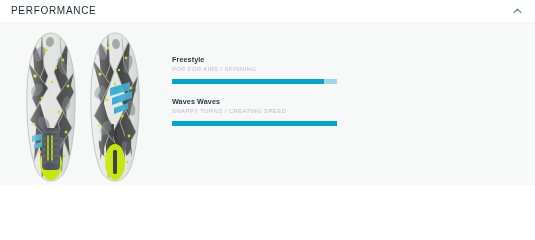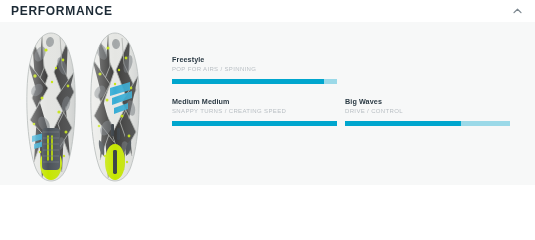--- a/index.html
+++ b/index.html
@@ -30,22 +30,22 @@
     top: 0;
     width: 535px;
     height: 22px;
     background: #ffffff;
     display: flex;
     align-items: center;
     box-sizing: border-box;
     padding: 0 10px 0 11px;
   }
   .panel-title {
-    font-size: 12px;
-    font-weight: bold;
+    font-size: 10px;
+    font-weight: normal;
     letter-spacing: 0.7px;
     color: #1d2b36;
     line-height: 1;
     white-space: nowrap;
   }
   .header-spacer { flex: 1 1 auto; }
   .collapse-btn {
     width: 16px;
     height: 16px;
     display: flex;
@@ -298,31 +298,24 @@
       <div class="metric metric-c0 metric-r0">
         <div class="metric-label">Freestyle</div>
         <div class="metric-sub">POP FOR AIRS / SPINNING</div>
         <div class="bar-track">
           <div class="bar-fill" style="width: 92%;"></div>
         </div>
       </div>
 
 
       <div class="metric metric-c0 metric-r1">
-        <div class="metric-label">Medium Medium</div>
+        <div class="metric-label">Waves Waves</div>
         <div class="metric-sub">SNAPPY TURNS / CREATING SPEED</div>
         <div class="bar-track">
           <div class="bar-fill" style="width: 100%;"></div>
         </div>
       </div>
 
-      <div class="metric metric-c1 metric-r1">
-        <div class="metric-label">Big Waves</div>
-        <div class="metric-sub">DRIVE / CONTROL</div>
-        <div class="bar-track">
-          <div class="bar-fill" style="width: 70%;"></div>
-        </div>
-      </div>
 
     </div>
 
   </div>
 </div>
 
 </body></html>

